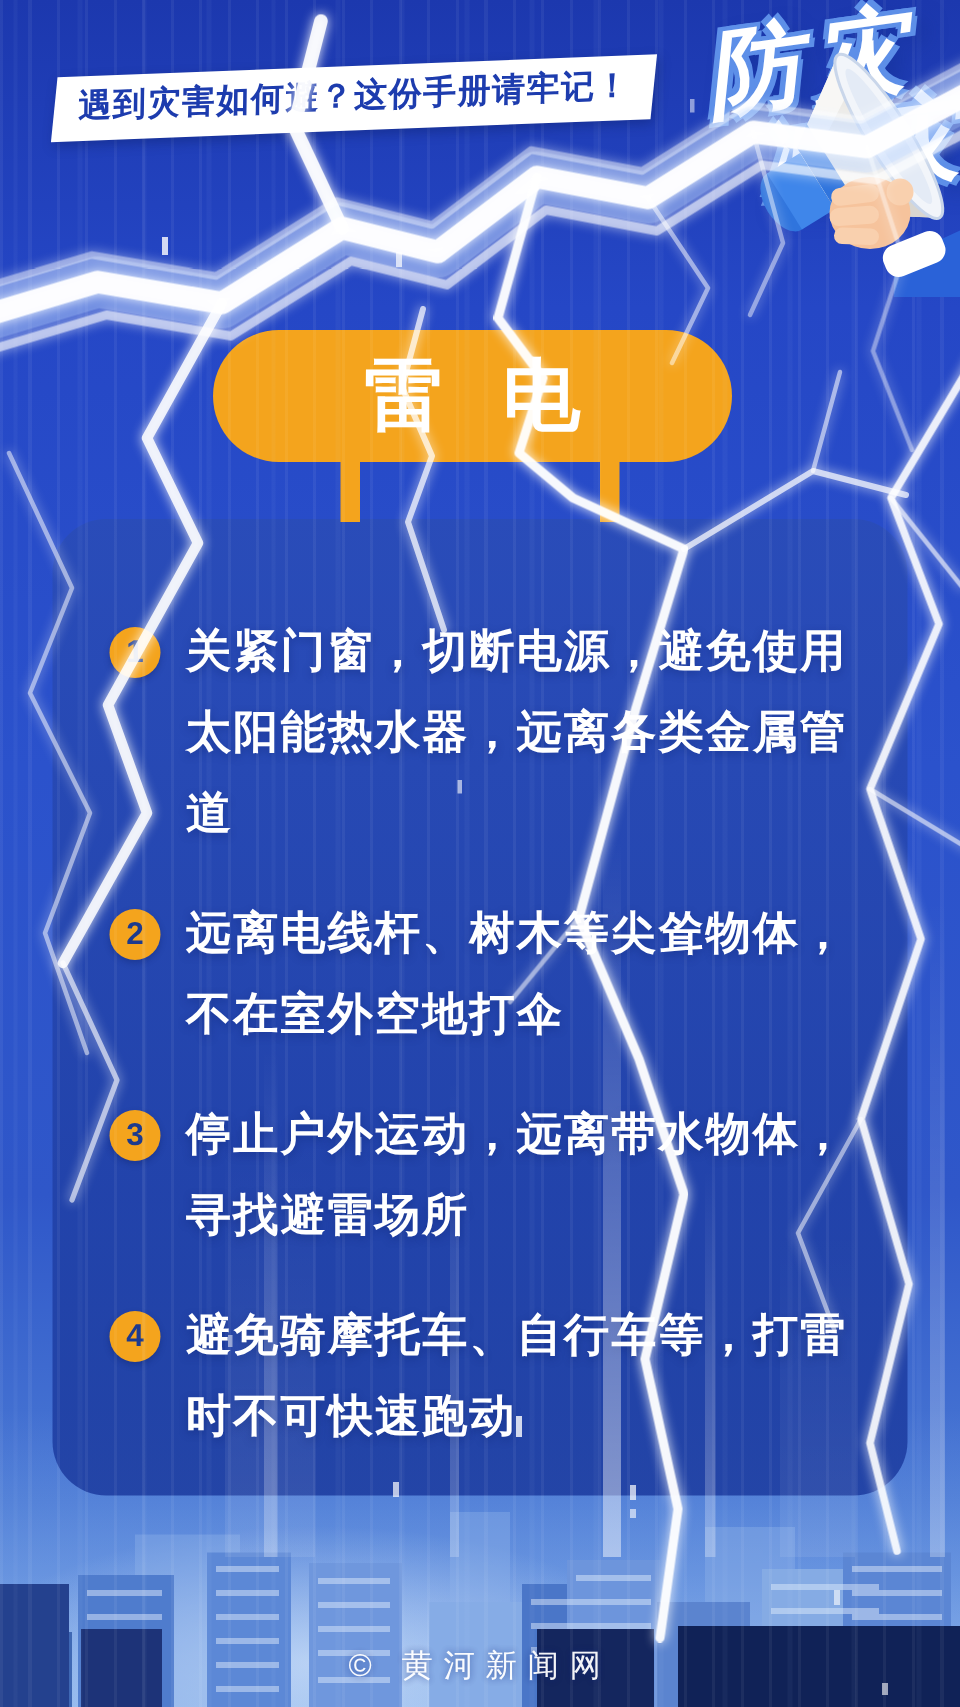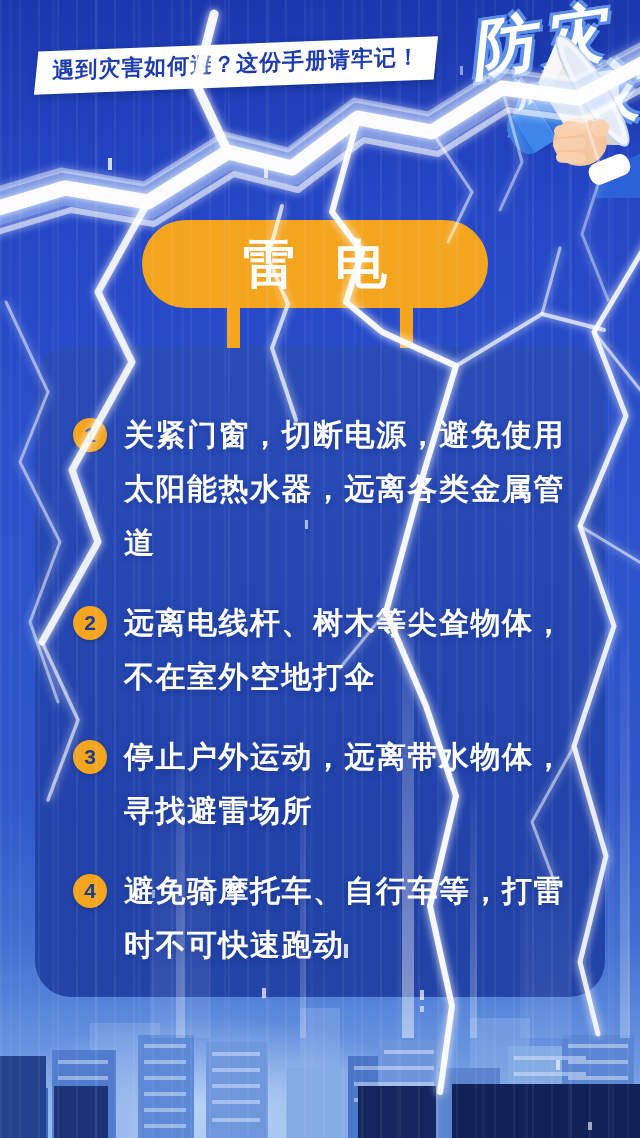--- a/index.html
+++ b/index.html
@@ -239,14 +239,15 @@
       <rect x="420" y="990" width="4" height="10" opacity=".7"></rect>
       <rect x="420" y="1006" width="4" height="6" opacity=".6"></rect>
       <rect x="556" y="1060" width="4" height="10" opacity=".6"></rect>
       <rect x="588" y="1122" width="4" height="8" opacity=".6"></rect>
       <rect x="460" y="66" width="3" height="9" opacity=".5"></rect>
       <rect x="262" y="988" width="4" height="10" opacity=".7"></rect>
       <rect x="152" y="890" width="3" height="8" opacity=".5"></rect>
     </g>
   </svg>
 
+  <div class="watermark">© 黄河新闻网</div>
 
 </div>
 
 </body></html>

